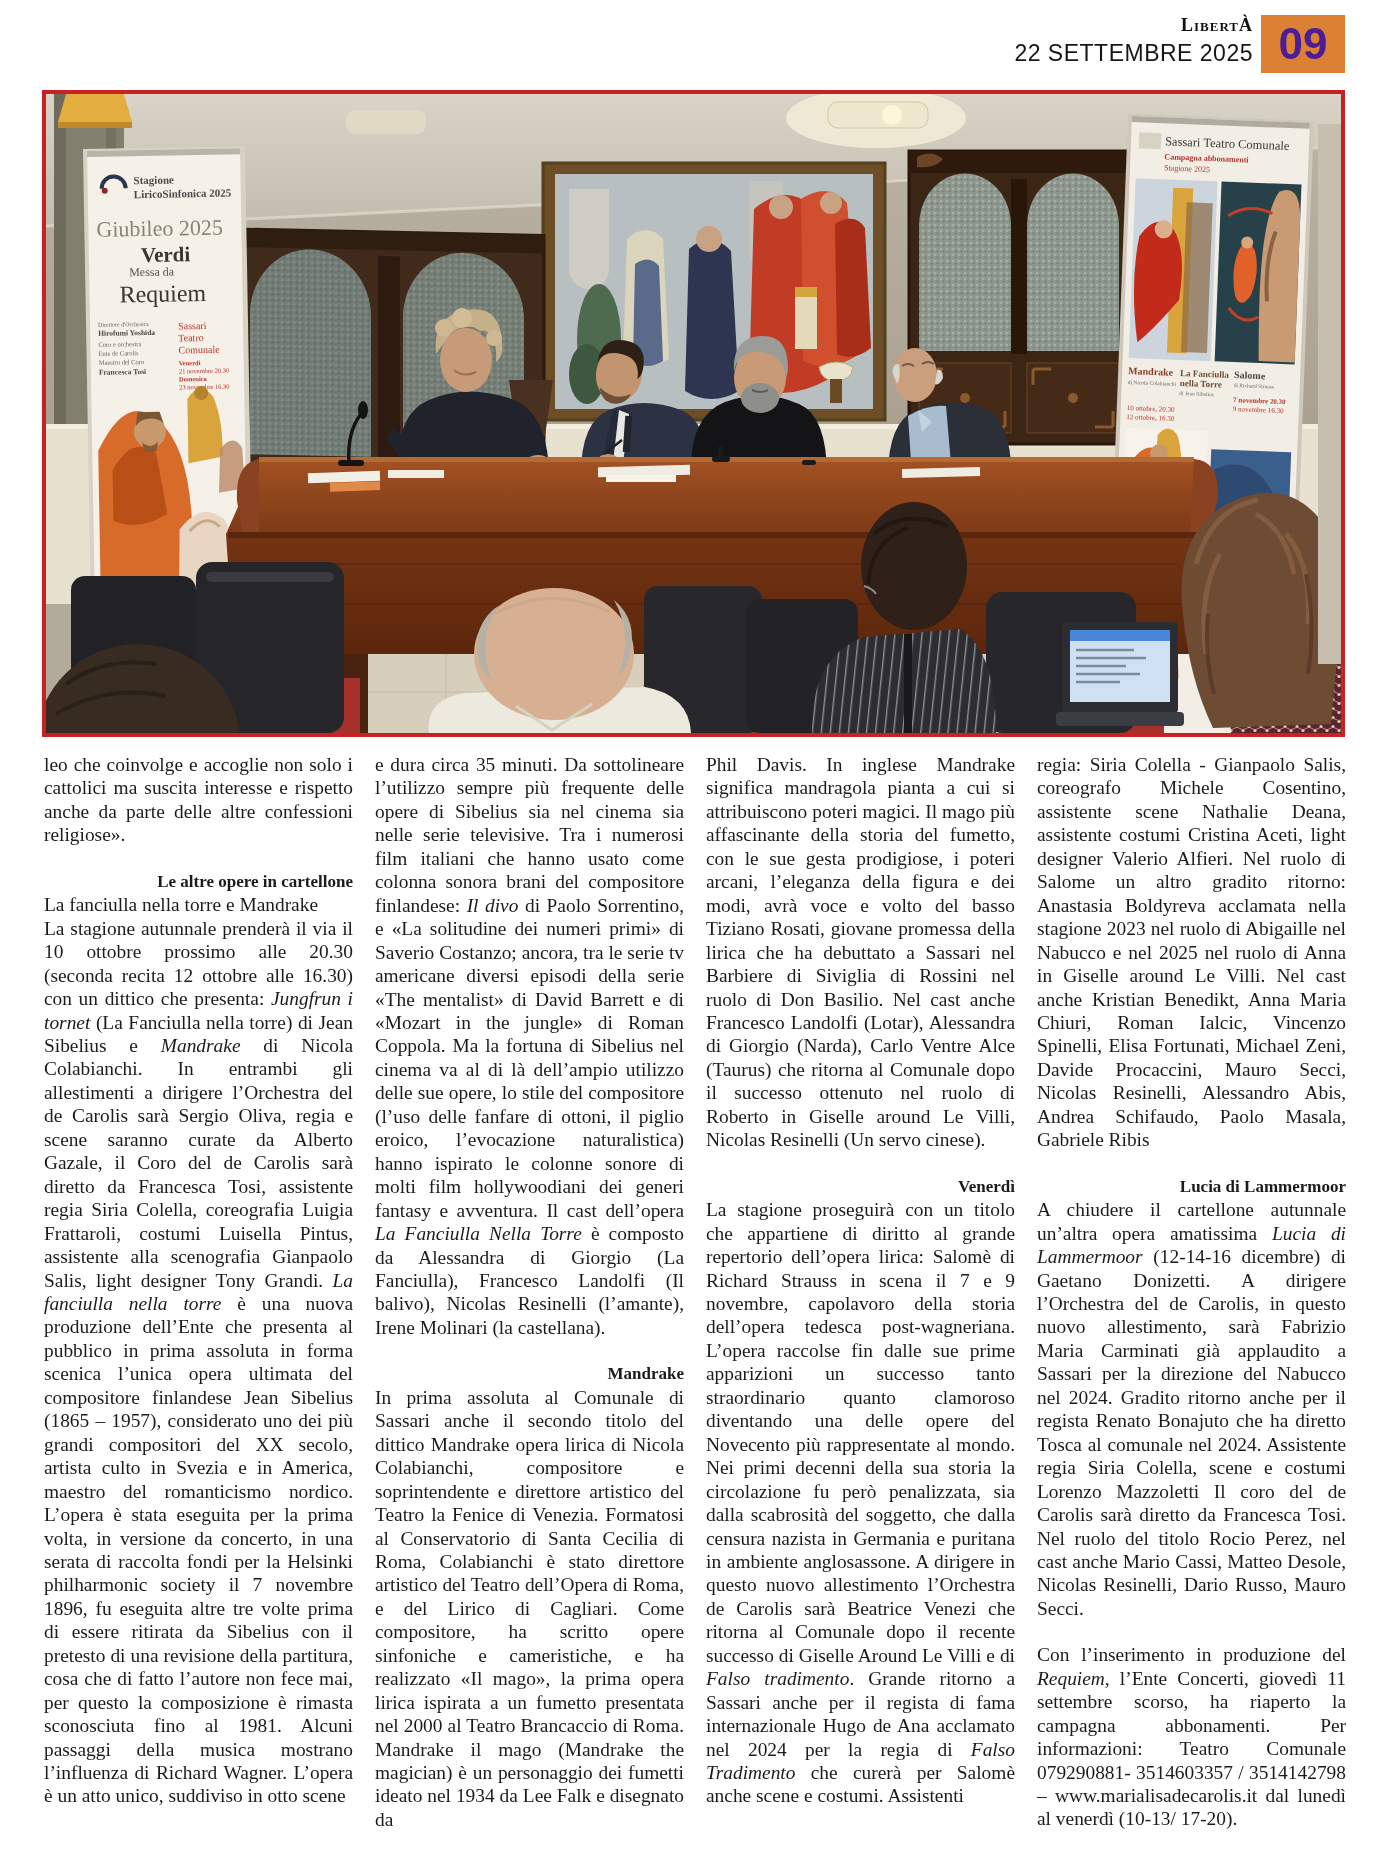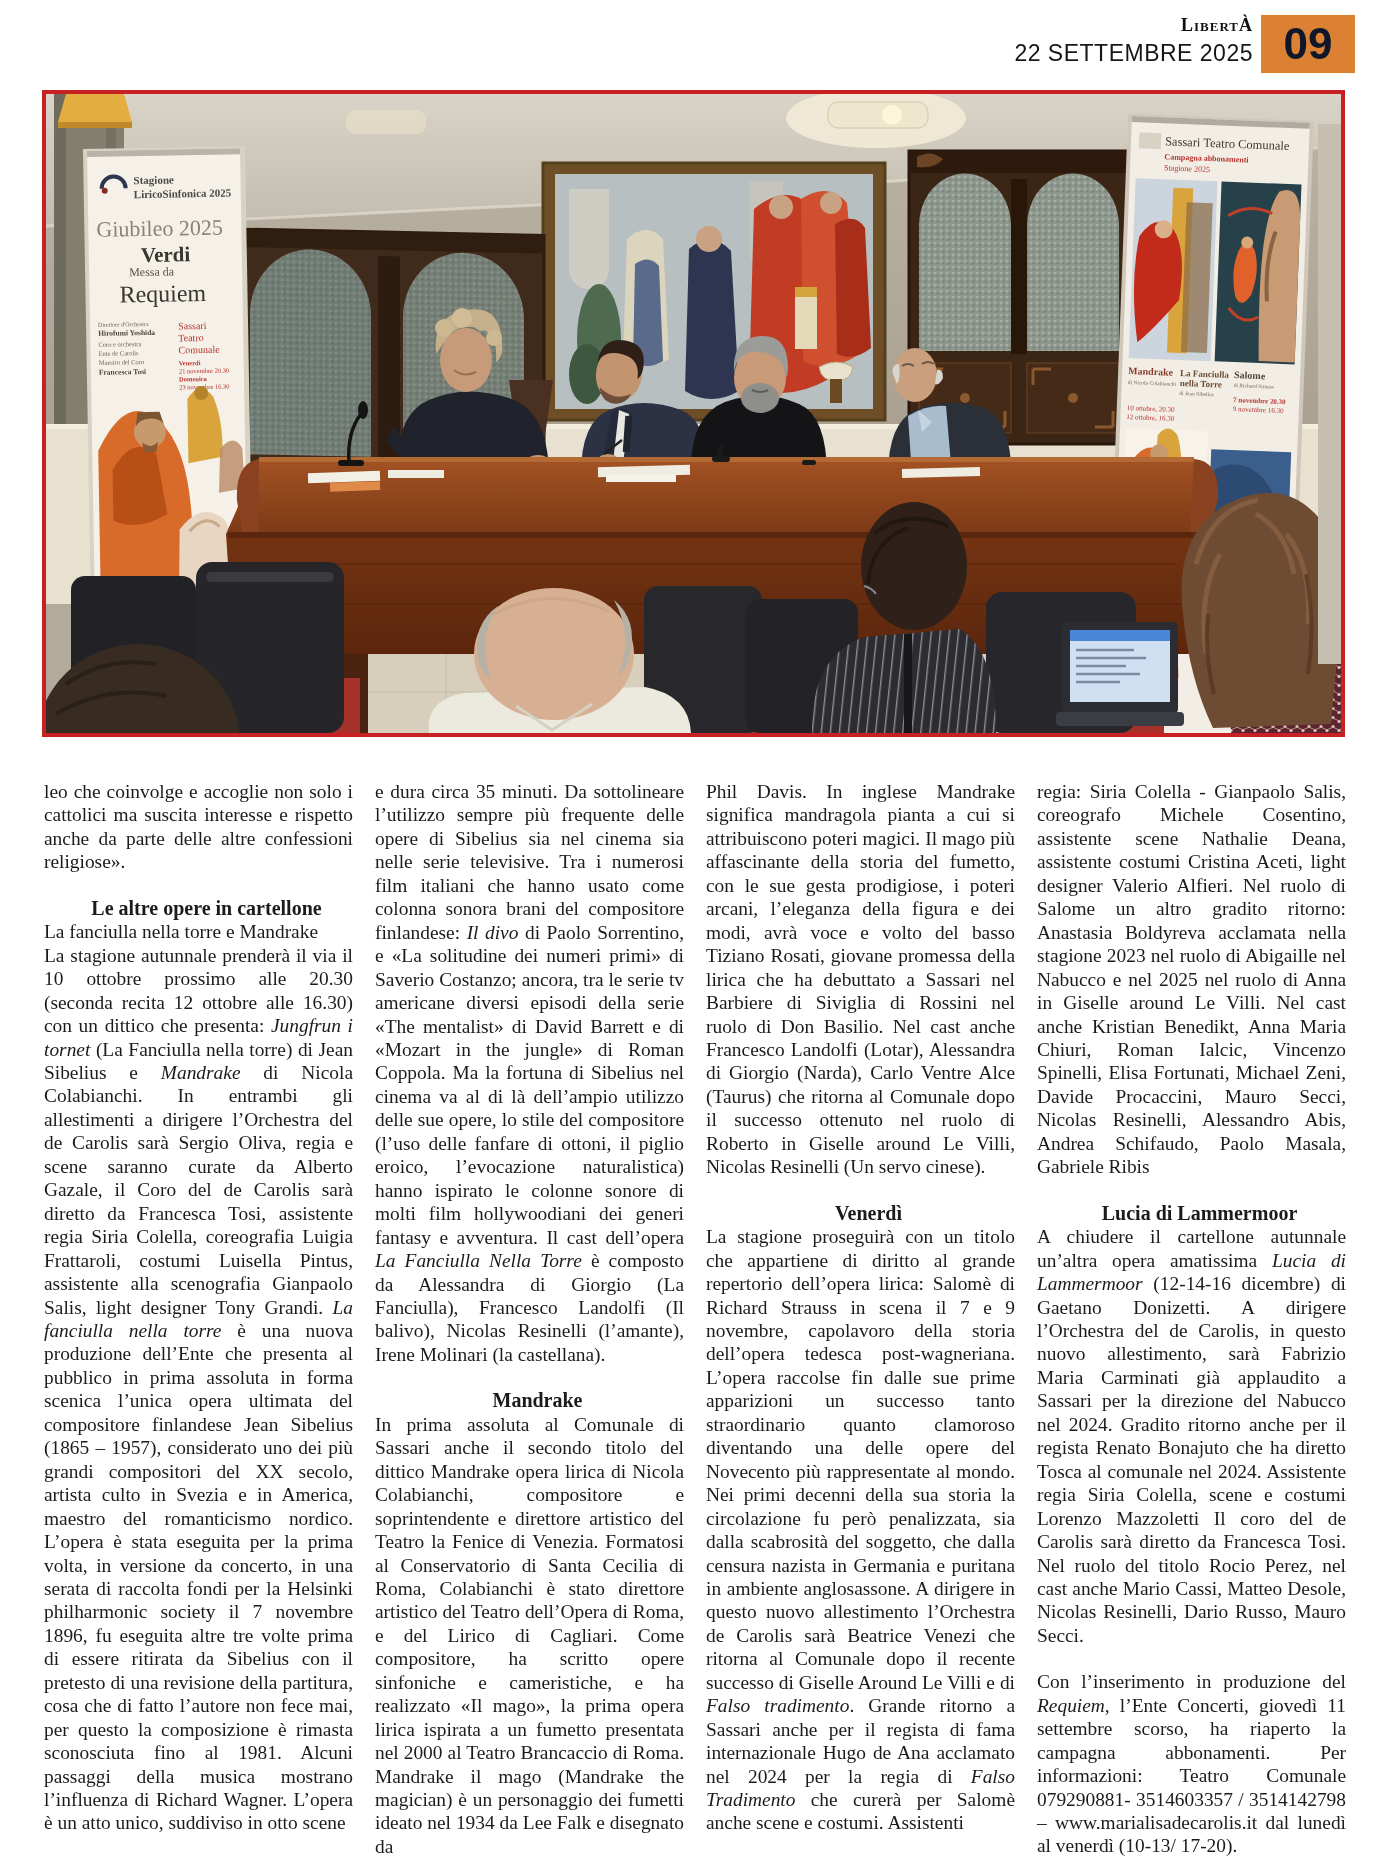--- a/index.html
+++ b/index.html
@@ -6,35 +6,35 @@
   body{width:1383px;height:1871px;background:#ffffff;position:relative;
        font-family:"Liberation Serif",serif;color:#161616;overflow:hidden;}
 
   
   .masthead{position:absolute;top:12px;right:130px;width:400px;text-align:right;
             font-family:"Liberation Serif",serif;font-weight:700;font-size:18px;
             font-variant:small-caps;letter-spacing:1px;color:#111;line-height:26px;}
   .dateline{position:absolute;top:40px;right:130px;width:500px;text-align:right;
             font-family:"Liberation Sans",sans-serif;font-weight:400;font-size:23px;
             letter-spacing:.5px;color:#161616;}
-  .pagebox{position:absolute;top:15px;left:1261px;width:94px;height:58px;background:#dc8133;
+  .pagebox{position:absolute;top:15px;left:1261px;width:84px;height:58px;background:#dc8133;
            display:flex;align-items:center;justify-content:center;
-           font-family:"Liberation Sans",sans-serif;font-weight:700;font-size:44px;color:#0f172a;}
+           font-family:"Liberation Sans",sans-serif;font-weight:700;font-size:44px;color:#4c1d95;}
 
   
   .photo{position:absolute;left:42px;top:90px;width:1303px;height:647px;
          border:4px solid #c82124;box-sizing:border-box;background:#b2aa9b;}
   .photo svg{display:block;}
 
   
-  .col{position:absolute;top:780px;width:309px;text-align:justify;
+  .col{position:absolute;top:753px;width:309px;text-align:justify;
        font-size:19.4px;line-height:23.45px;color:#1b1b1b;}
   .col-0{left:44px;} .col-1{left:375px;} .col-2{left:706px;} .col-3{left:1037px;}
   .blk-p{margin:0;}
-  .blk-h{margin:23px 0 0 16px;font-size:20px;font-weight:700;text-align:center;}
+  .blk-h{margin:23px 0 0 16px;font-size:17px;font-weight:700;text-align:right;}
   .blk-p.gap{margin-top:23px;}
   .col em{font-style:italic;}
 </style>
 </head>
 <body>
 
 <div class="masthead">LibertÀ</div>
 <div class="dateline">22 SETTEMBRE 2025</div>
 <div class="pagebox">09</div>
 

